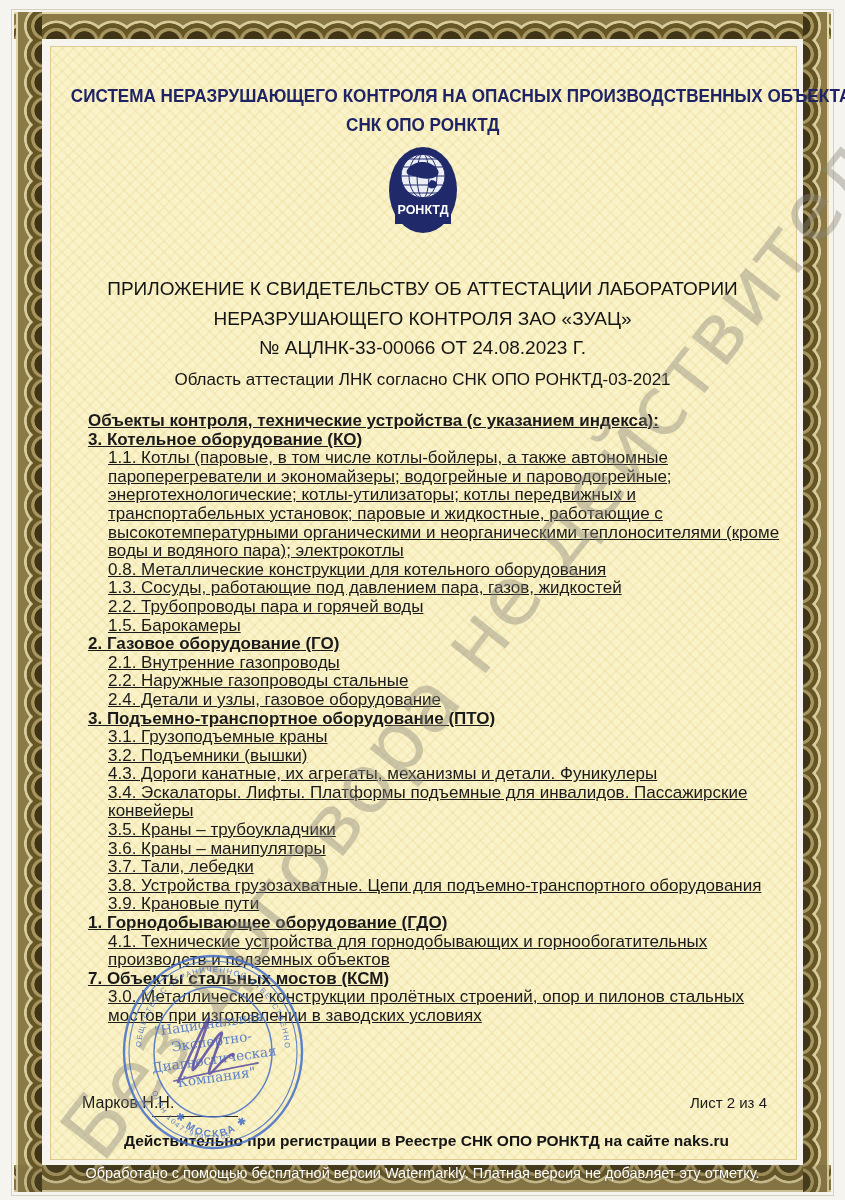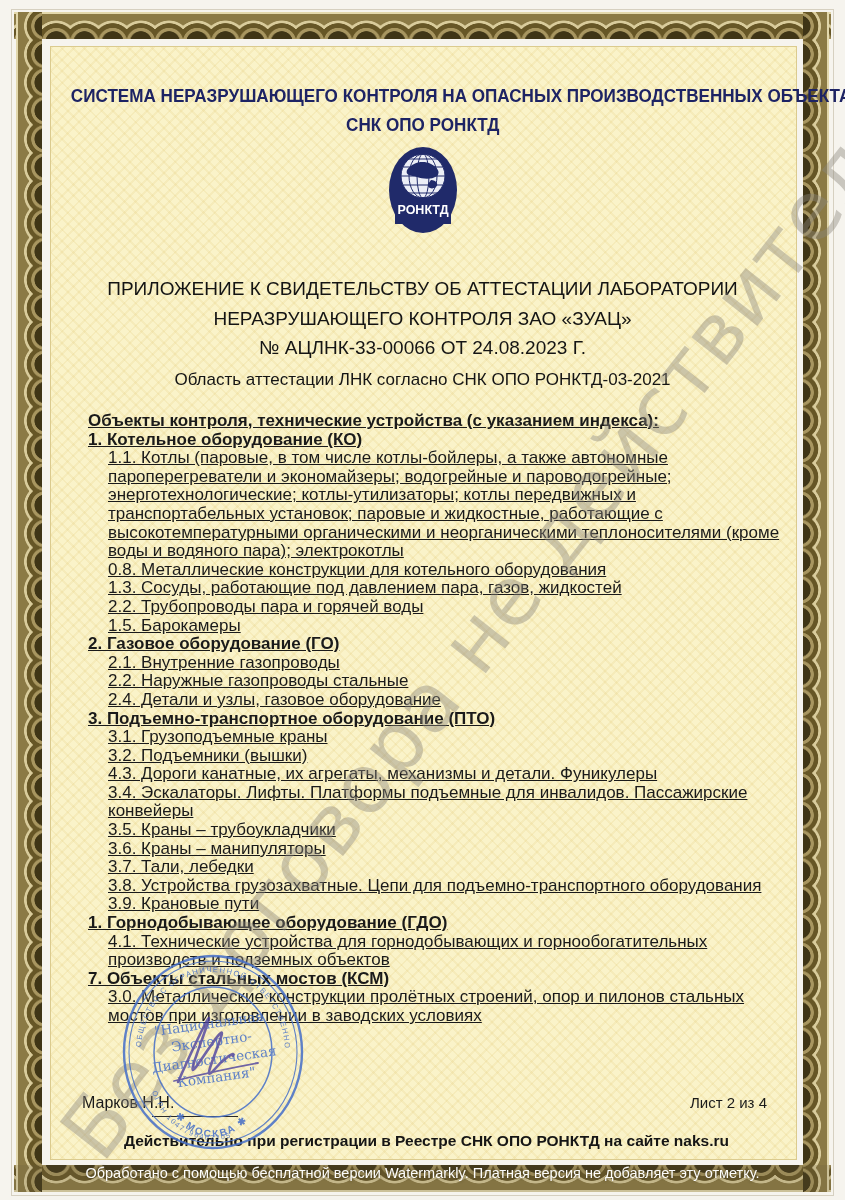--- a/index.html
+++ b/index.html
@@ -114,21 +114,21 @@
       <span>ПРИЛОЖЕНИЕ К СВИДЕТЕЛЬСТВУ ОБ АТТЕСТАЦИИ ЛАБОРАТОРИИ</span><br>
       <span>НЕРАЗРУШАЮЩЕГО КОНТРОЛЯ ЗАО «ЗУАЦ»</span><br>
       <span>№ АЦЛНК-33-00066 ОТ 24.08.2023 Г.</span>
     </div>
 
     <div class="subtitle">Область аттестации ЛНК согласно СНК ОПО РОНКТД-03-2021</div>
 
     <div class="scope">
       <div class="sec-intro">Объекты контроля, технические устройства (с указанием индекса):</div>
       <div>
-          <div class="sec-title">1. Котельное оборудование (КО)</div>
+          <div class="sec-title">3. Котельное оборудование (КО)</div>
           <div class="sec-item">1.1. Котлы (паровые, в том числе котлы-бойлеры, а также автономные пароперегреватели и экономайзеры; водогрейные и пароводогрейные; энерготехнологические; котлы-утилизаторы; котлы передвижных и транспортабельных установок; паровые и жидкостные, работающие с высокотемпературными органическими и неорганическими теплоносителями (кроме воды и водяного пара); электрокотлы</div>
           <div class="sec-item">0.8. Металлические конструкции для котельного оборудования</div>
           <div class="sec-item">1.3. Сосуды, работающие под давлением пара, газов, жидкостей</div>
           <div class="sec-item">2.2. Трубопроводы пара и горячей воды</div>
           <div class="sec-item">1.5. Барокамеры</div>
           <div class="sec-title">2. Газовое оборудование (ГО)</div>
           <div class="sec-item">2.1. Внутренние газопроводы</div>
           <div class="sec-item">2.2. Наружные газопроводы стальные</div>
           <div class="sec-item">2.4. Детали и узлы, газовое оборудование</div>
           <div class="sec-title">3. Подъемно-транспортное оборудование (ПТО)</div>

